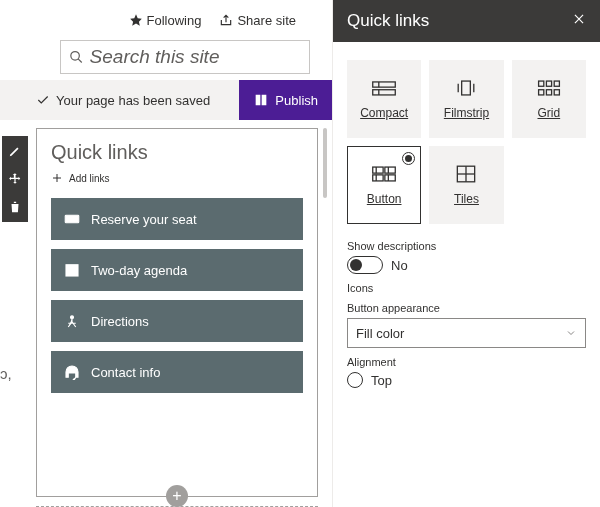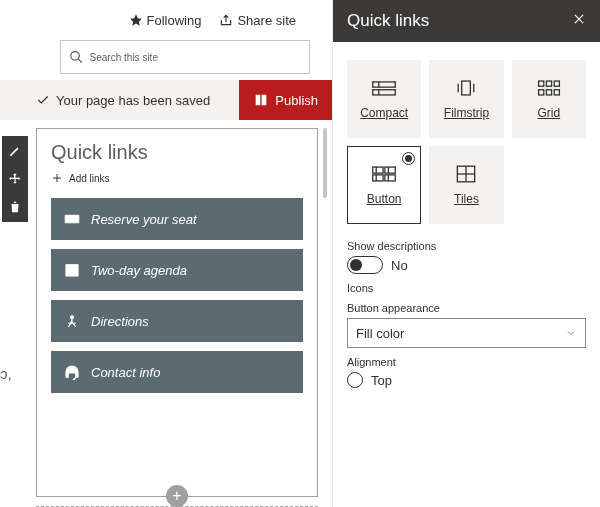--- a/index.html
+++ b/index.html
@@ -9,40 +9,40 @@
 
   
   .left { width: 332px; height: 507px; position: relative; }
 
   .topbar { height: 34px; display: flex; align-items: center; justify-content: flex-end; gap: 18px; padding-right: 36px; padding-top:6px;}
   .topbar .tb-item { display: inline-flex; align-items: center; gap: 4px; font-size: 13px; color:#323130; }
   .topbar svg { width:14px; height:14px; }
 
   .searchbox { margin: 6px 30px 6px 60px; height: 34px; border: 1px solid #c8c6c4; display: flex; align-items: center; padding: 0 8px; color:#605e5c; width:250px;}
   .searchbox svg { width:16px; height:16px; margin-right:6px;}
-  .searchbox input { border:none; outline:none; font-size:10px; width:100%; color:#1d4ed8;}
+  .searchbox input { border:none; outline:none; font-size:19px; width:100%; color:#1d4ed8;font-style:italic;}
   .searchbox input::placeholder { color:#605e5c;}
 
   .statusbar { height: 40px; background:#f3f2f1; display:flex; align-items:center; padding-left:36px;}
   .statusbar .saved { display:flex; align-items:center; gap:6px; font-size:13px;}
   .statusbar .spacer { flex:1;}
-  .publish-btn { height:40px; background:#b91c1c; color:#fff; display:flex; align-items:center; gap:6px; padding:0 14px; font-size:13px;}
+  .publish-btn { height:40px; background:#4c1d95; color:#fff; display:flex; align-items:center; gap:6px; padding:0 14px; font-size:13px;}
   .publish-btn svg { width:16px; height:16px; fill:#fff;}
 
   .canvas-area { position:relative; padding:6px 0 0 0; height:calc(507px - 34px - 46px - 40px);}
   .tool-rail { position:absolute; left:2px; top:16px; width:26px; background:#3b3a39; border-radius:0; display:flex; flex-direction:column; align-items:center; padding:4px 0; gap:6px;}
   .tool-rail .rail-btn { width:22px; height:22px; display:flex; align-items:center; justify-content:center;}
   .tool-rail svg { width:14px; height:14px; fill:#fff;}
 
   .left-margin-text { position:absolute; left:0; top:245px; font-size:15px; color:#605e5c; }
 
   .webpart { position:absolute; left:36px; top:8px; right:14px; bottom:10px; border:1px solid #a19f9d; background:#fff; padding:12px 14px;}
   .webpart-title { font-size:20px; font-weight:400; color:#605e5c; margin-bottom:8px;}
   .add-links { display:flex; align-items:center; gap:6px; font-size:10px; color:#323130; margin-bottom:14px;}
-  .ql-buttons { display:flex; flex-direction:column; gap:9px;font-style:italic;}
+  .ql-buttons { display:flex; flex-direction:column; gap:9px;}
   .ql-btn { height:42px; background:#5b6b6f; color:#fff; display:flex; align-items:center; gap:10px; padding:0 12px; font-size:13px;}
   .ql-btn svg { width:18px; height:18px; fill:#fff; stroke:#fff;}
 
   .add-circle { position:absolute; bottom:-11px; left:50%; transform:translateX(-50%); width:22px; height:22px; border-radius:50%; background:#a19f9d; color:#fff; display:flex; align-items:center; justify-content:center; font-size:16px; line-height:1;}
 
   .scroll-hint { position:absolute; right:5px; top:8px; width:4px; height:70px; background:#c8c6c4; border-radius:2px;}
   .dashed-bottom { position:absolute; left:36px; right:14px; bottom:0px; border-top:1px dashed #a19f9d;}
 
   
   .right { flex:1; background:#fff; border-left:1px solid #edebe9; display:flex; flex-direction:column;}

